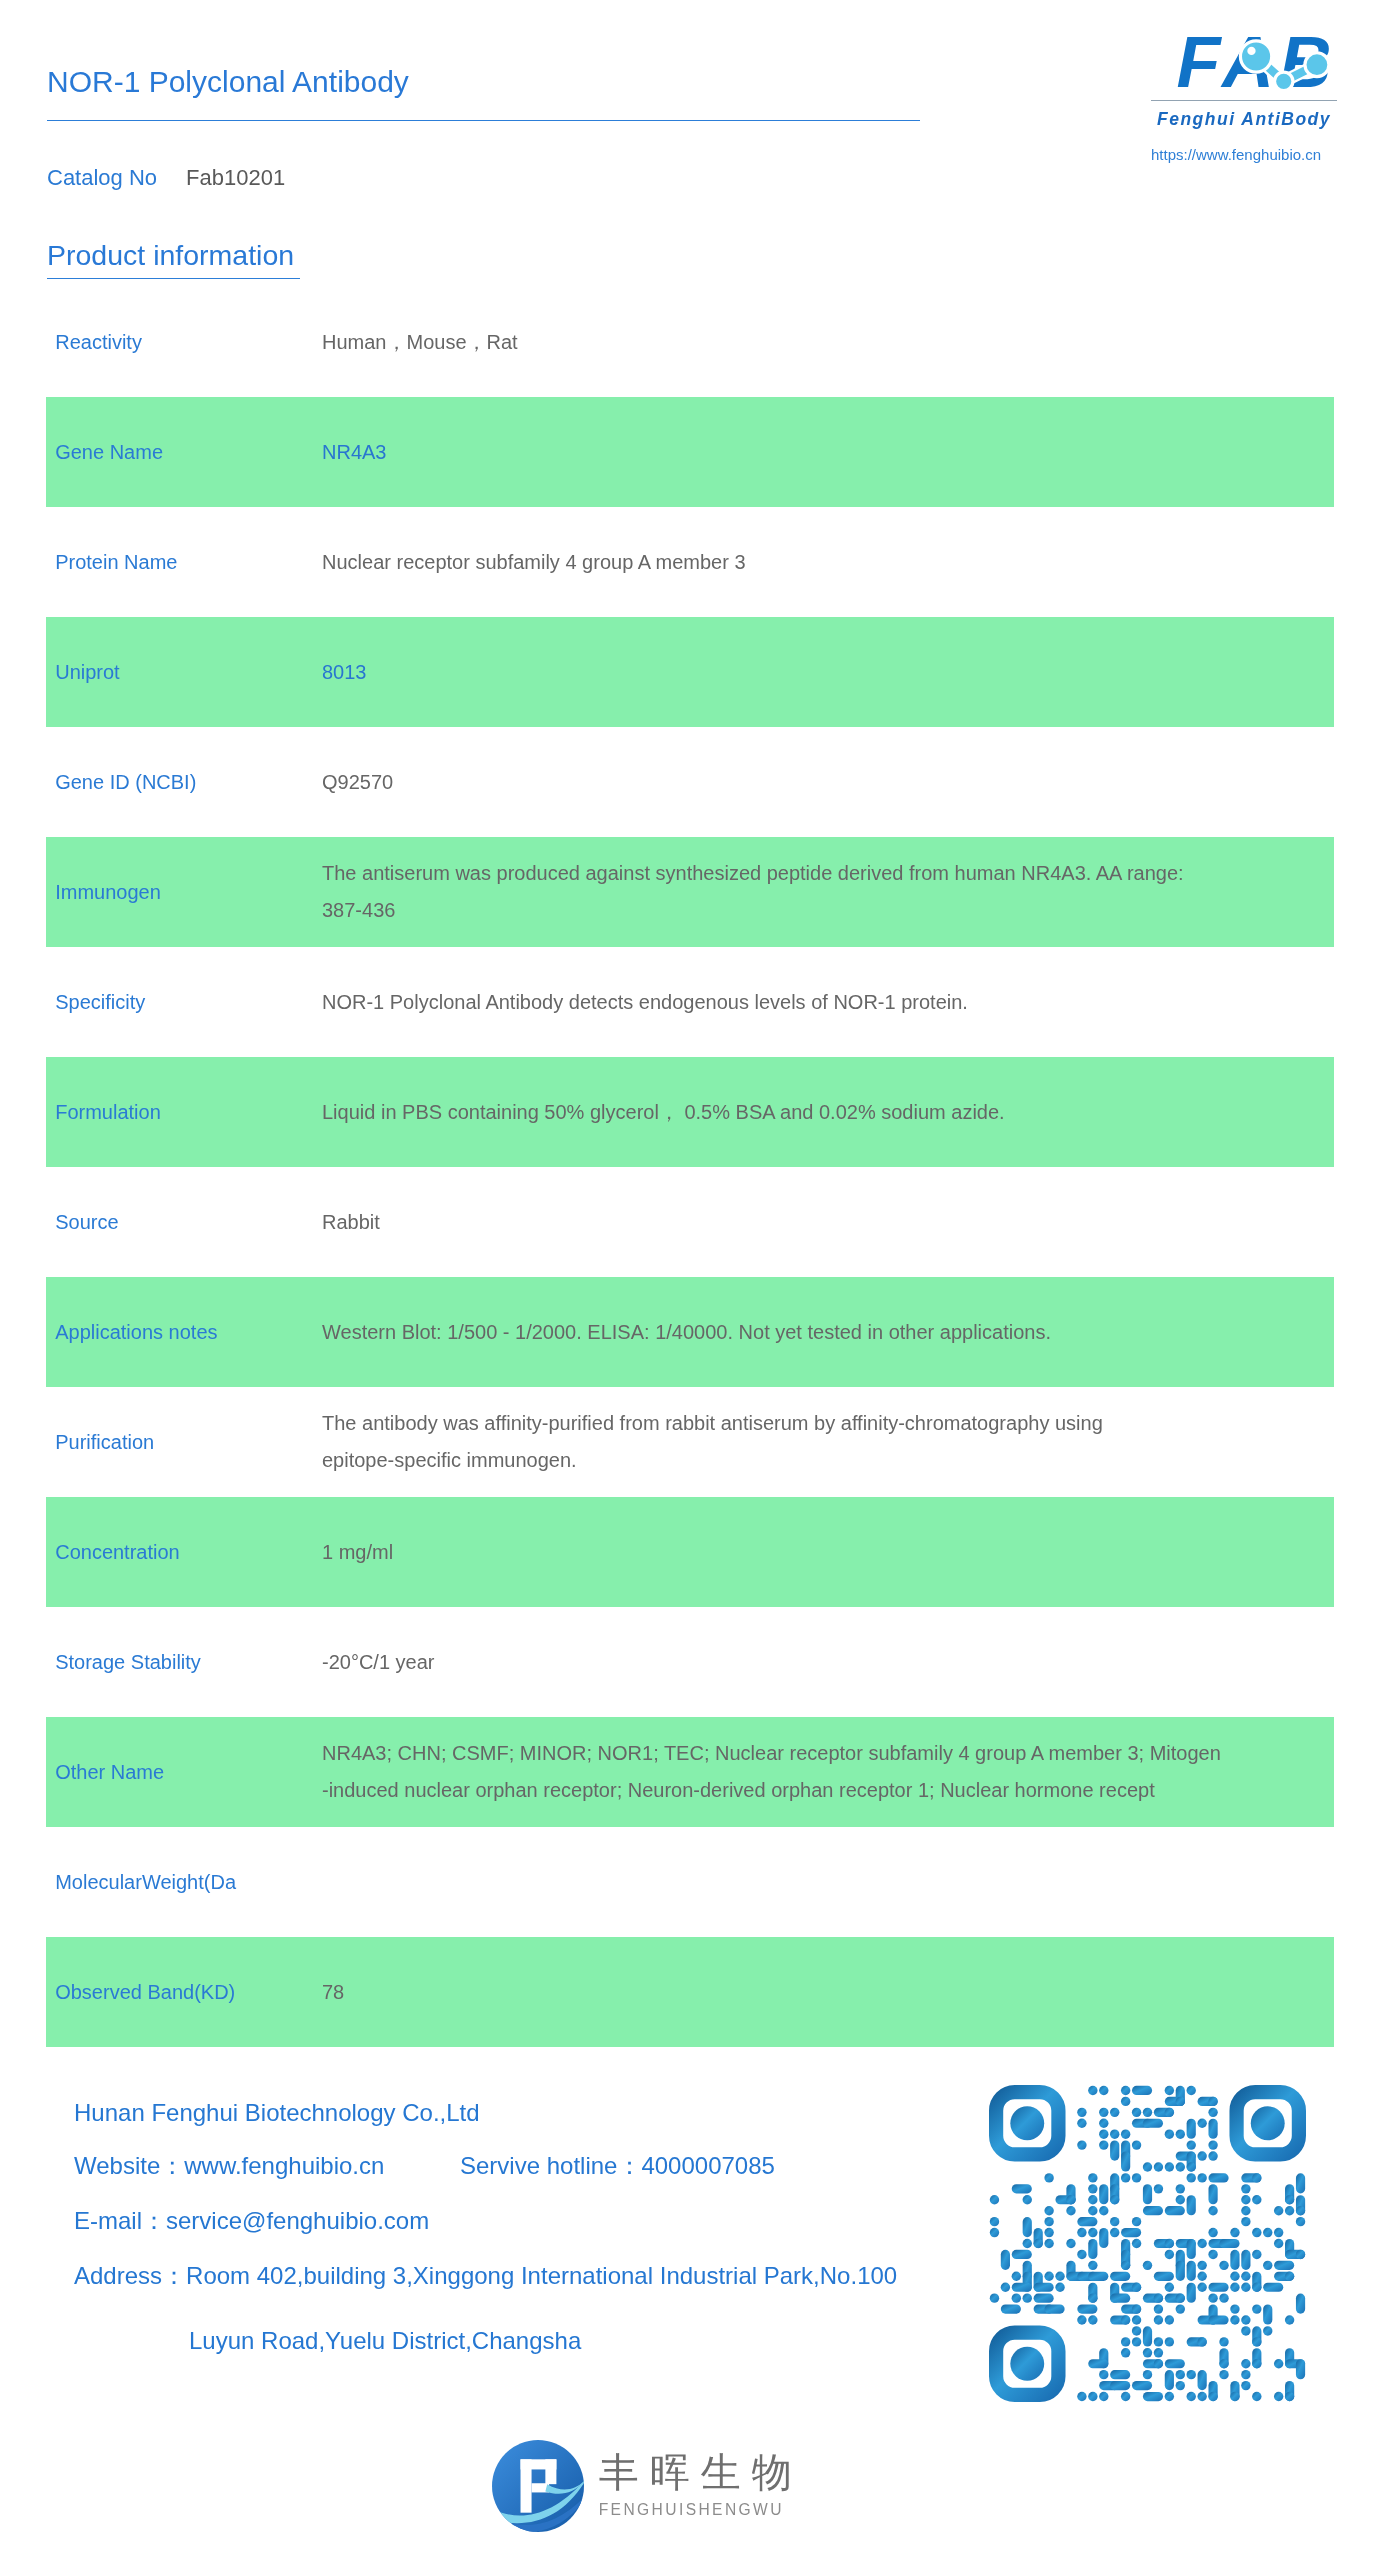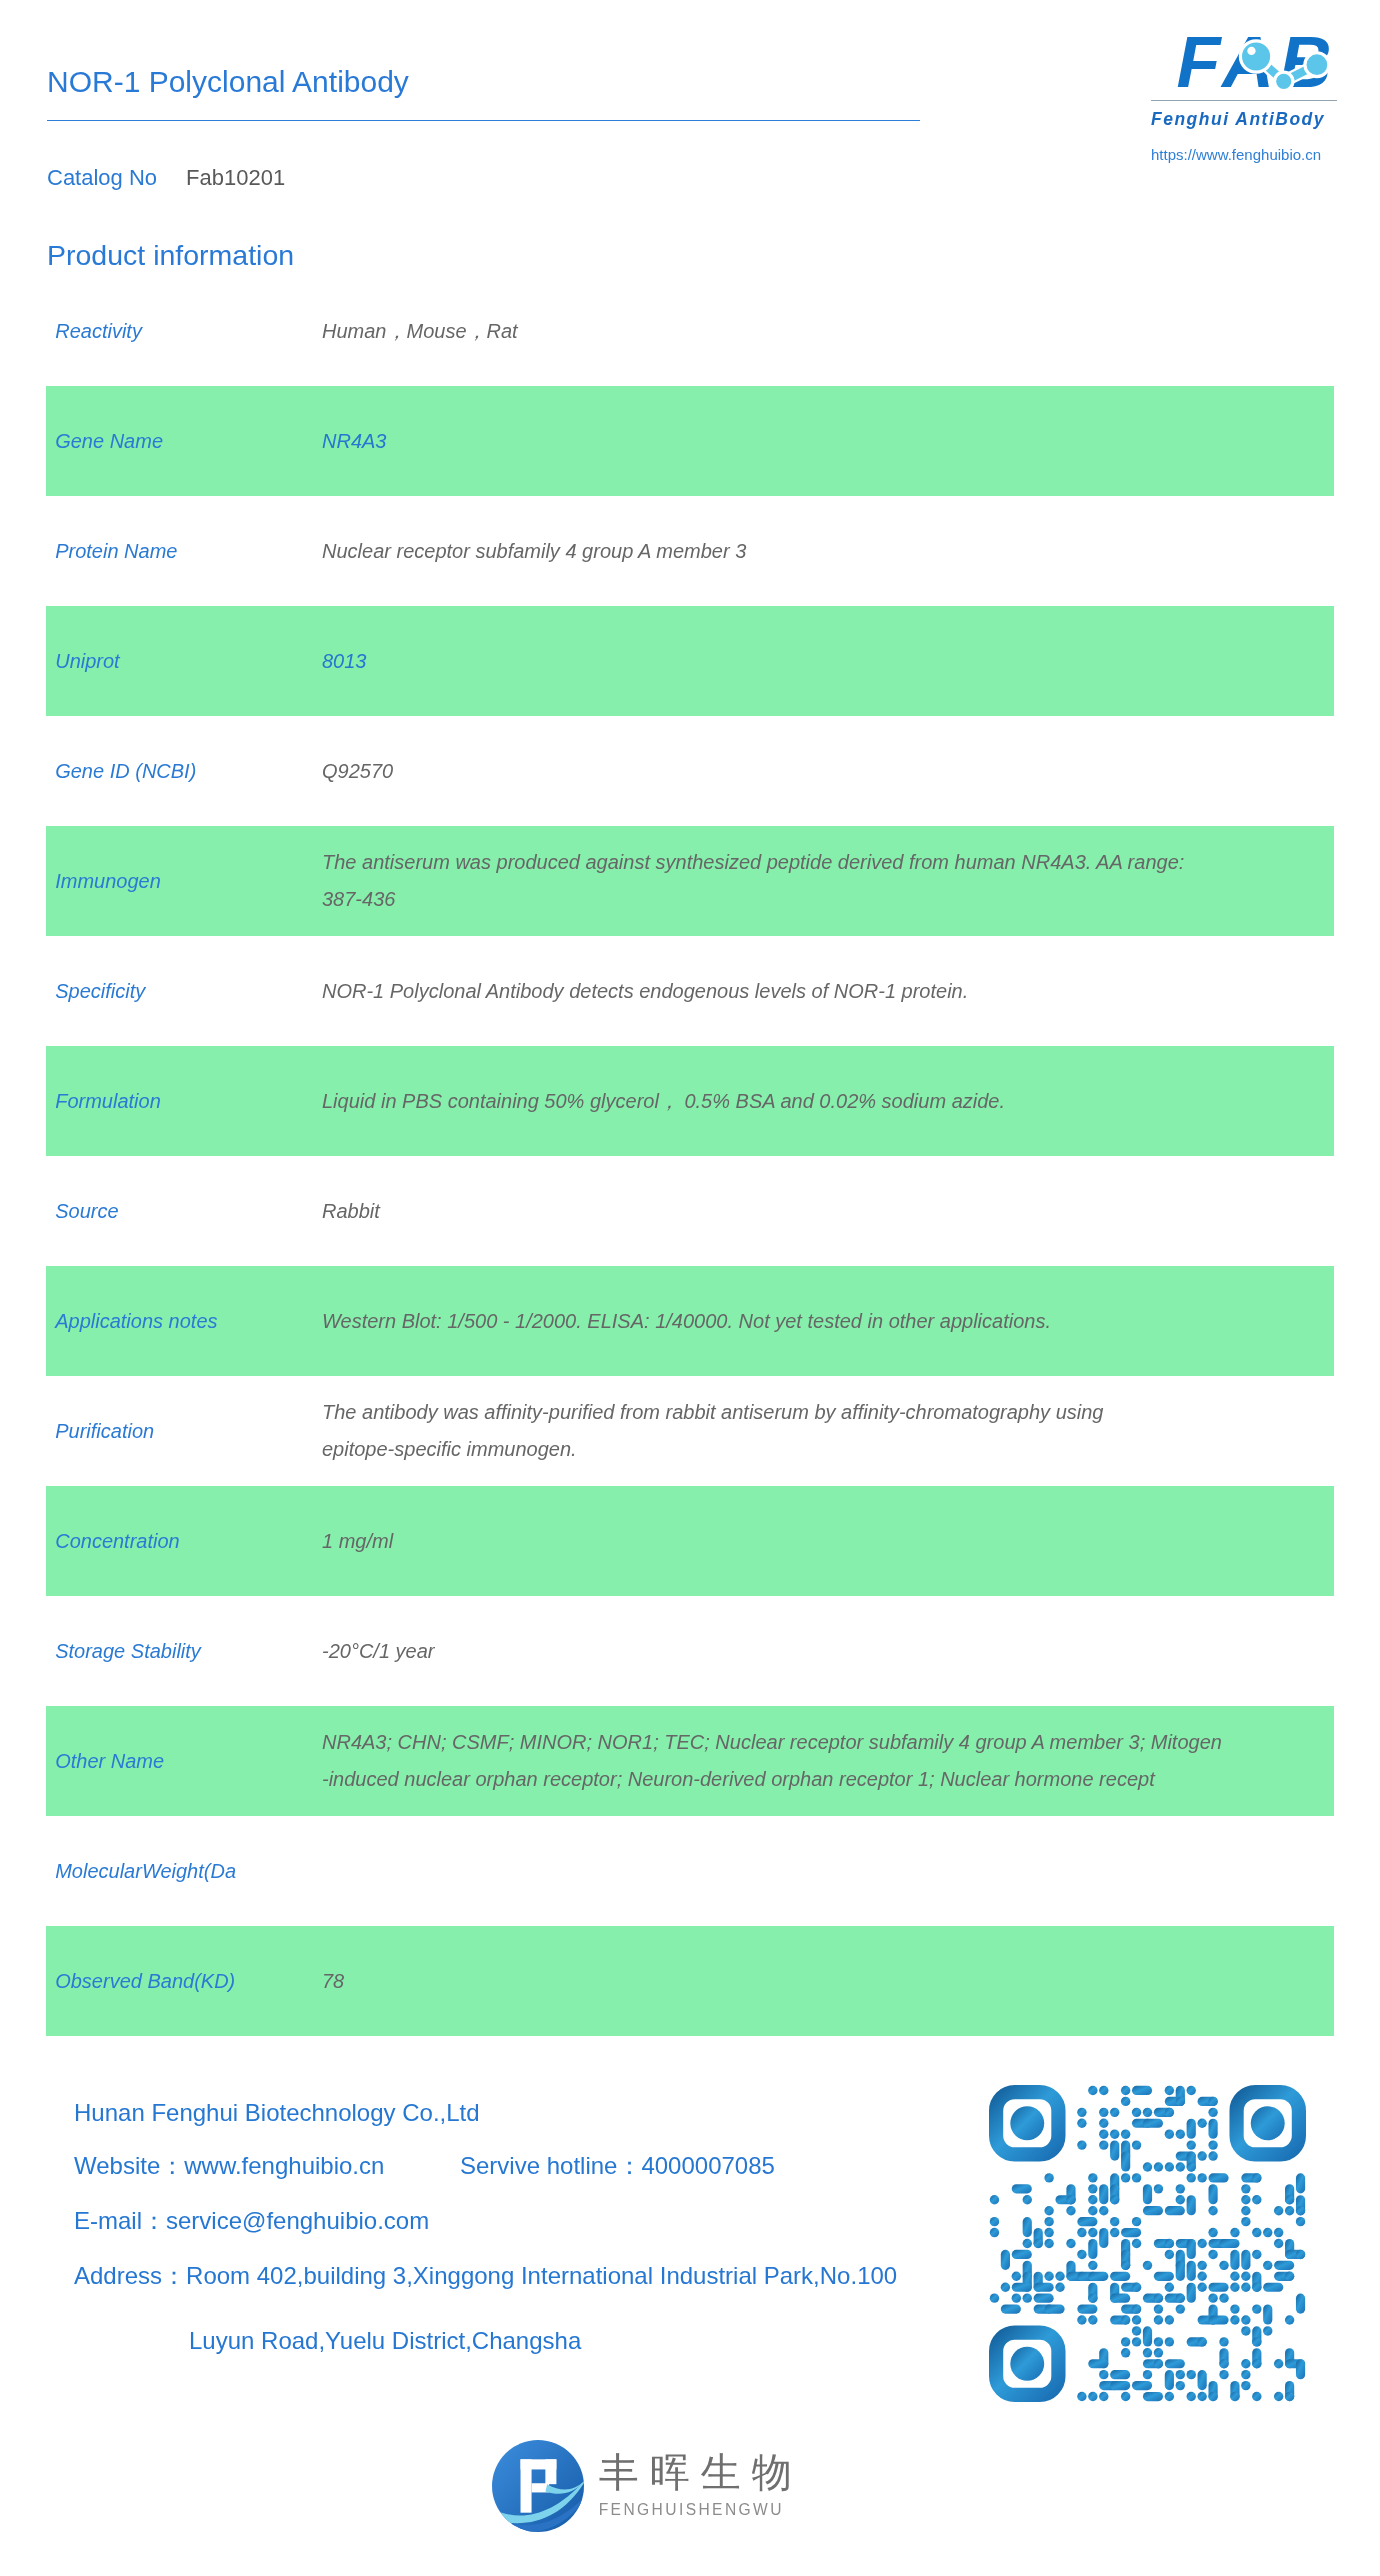--- a/index.html
+++ b/index.html
@@ -15,34 +15,34 @@
   }
   .brand{position:absolute;left:1151px;top:31px;width:186px;}
   .fab-wordmark{
     position:relative;font-size:72px;line-height:63px;font-weight:bold;font-style:italic;
     color:#1173c7;letter-spacing:5.5px;text-align:right;
   }
   .molecule{position:absolute;right:-3.7px;top:7.4px;}
   .brand-rule{height:1.8px;background:#92a3b2;margin-top:5.5px;}
   .brand-name{
     font-size:17.5px;font-weight:bold;font-style:italic;letter-spacing:1.5px;
-    color:#1a69c0;margin-top:7.4px;white-space:nowrap;
+    color:#1a69c0;margin-top:7.4px;text-align:center;white-space:nowrap;
   }
   .brand-url{font-size:15px;color:#2e7fd6;margin-top:16.6px;white-space:nowrap;}
   
   .catalog{position:absolute;left:47px;top:164px;font-size:22px;line-height:28px;}
   .catalog-label{color:#2a7ad4;}
   .catalog-value{color:#595959;margin-left:29px;}
   
   .section-heading{
     position:absolute;left:47px;top:239px;font-size:28.5px;line-height:33px;color:#2979d6;
     border-bottom:1.8px solid #2c7ed8;padding-bottom:5.5px;padding-right:5.5px;display:inline-block;
   }
   
-  .table{position:absolute;left:46px;top:276px;width:1288px;font-style:italic;}
+  .table{position:absolute;left:46px;top:287px;width:1288px;}
   .row{display:flex;align-items:center;min-height:110px;background:#ffffff;}
   .row.alt{background:#86efac;}
   .cell.label{
     width:276px;flex-shrink:0;box-sizing:border-box;padding-left:9.2px;
     color:#2a7ad4;font-size:20px;line-height:28px;
   }
   .cell.value{
     flex:1;color:#666666;font-size:20px;line-height:37px;
     white-space:pre-line;padding-right:28px;
   }

